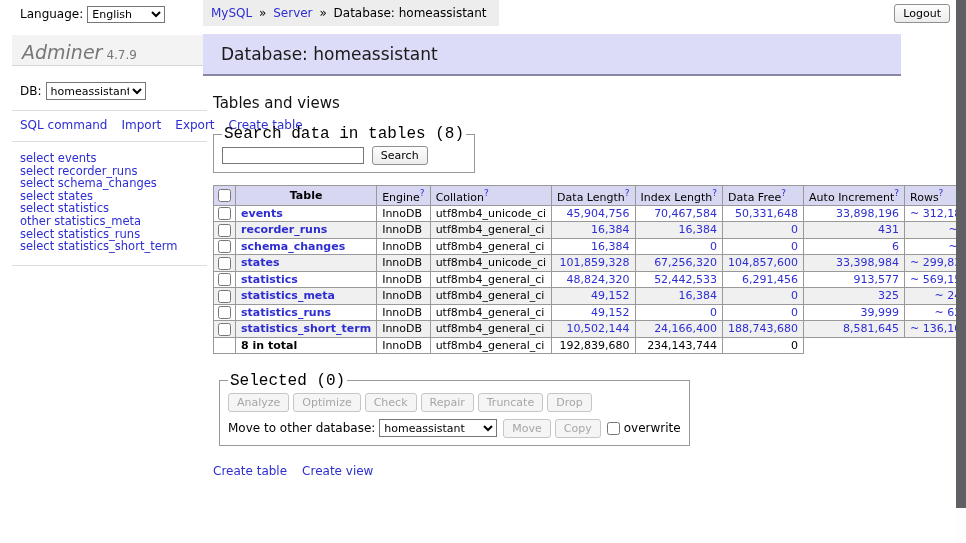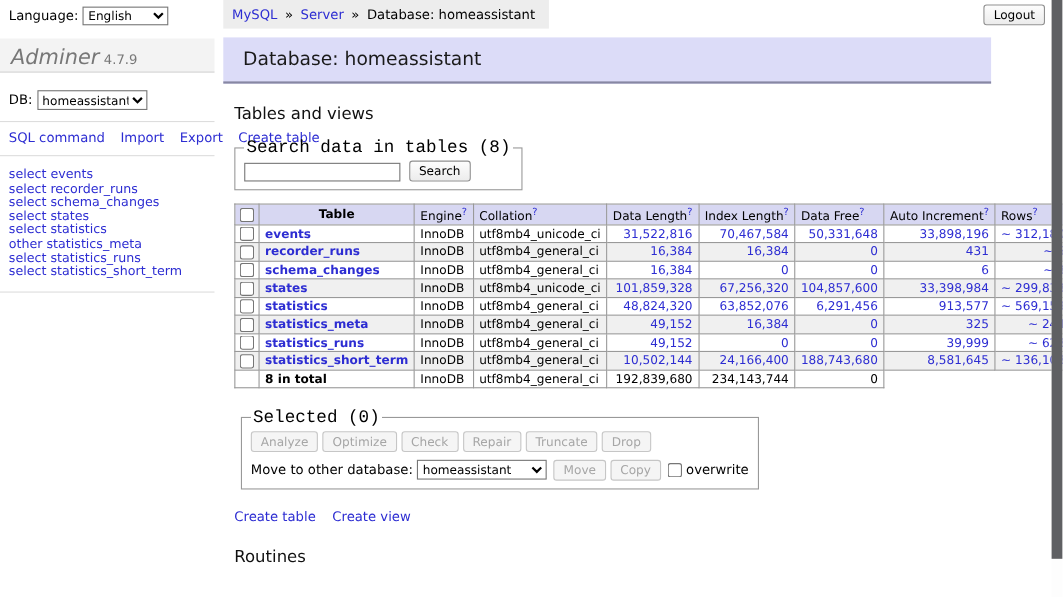--- a/index.html
+++ b/index.html
@@ -5,21 +5,21 @@
   * { box-sizing: border-box; }
   html,body { margin:0; padding:0; }
   body {
     width:966px; height:543px; overflow:hidden; position:relative;
     background:#fff; color:#000;
     font-family:"DejaVu Sans", sans-serif; font-size:12px;
   }
   a { color:#2d2dd2; text-decoration:none; }
 
   
-  #sidebar { position:absolute; left:0; top:0; width:195px; height:100%; background:#fff; }
+  #sidebar { position:absolute; left:12px; top:0; width:195px; height:100%; background:#fff; }
   .lang-row { padding:6px 8px 4px 8px; white-space:nowrap; }
   .lang-row select { width:78px; height:17px; font-size:11px; margin-left:4px; }
   select { font-family:"DejaVu Sans", sans-serif; border:1px solid #767676; background:#fff; }
   #app-header {
     margin-top:8px; background:#f3f3f3; border-bottom:1px solid #d5d5d5;
     padding:6px 10px; height:31px;
   }
   #app-header .logo { font-style:italic; font-size:19px; color:#777; }
   #app-header .ver { font-size:12px; color:#777; margin-left:4px; }
   .db-row { padding:16px 10px 10px 8px; border-bottom:1px solid #ddd; white-space:nowrap; }
@@ -141,21 +141,21 @@
           <th><span>Auto Increment</span><sup><a href="#">?</a></sup></th>
           <th><span>Rows</span><sup><a href="#">?</a></sup></th>
         </tr>
       </thead>
     <tbody id="tbody">
         <tr>
           <td class="cb-col"><input type="checkbox" style=""></td>
           <td><a class="tname" href="#">events</a></td>
           <td>InnoDB</td>
           <td>utf8mb4_unicode_ci</td>
-          <td class="num"><a href="#">31,522,816</a></td>
+          <td class="num"><a href="#">45,904,756</a></td>
           <td class="num"><a href="#">70,467,584</a></td>
           <td class="num"><a href="#">50,331,648</a></td>
           <td class="num"><a href="#">33,898,196</a></td>
           <td class="num"><a href="#">~ 312,180</a></td>
         </tr>
         <tr>
           <td class="cb-col"><input type="checkbox" style=""></td>
           <td><a class="tname" href="#">recorder_runs</a></td>
           <td>InnoDB</td>
           <td>utf8mb4_general_ci</td>
@@ -186,21 +186,21 @@
           <td class="num"><a href="#">104,857,600</a></td>
           <td class="num"><a href="#">33,398,984</a></td>
           <td class="num"><a href="#">~ 299,833</a></td>
         </tr>
         <tr>
           <td class="cb-col"><input type="checkbox" style=""></td>
           <td><a class="tname" href="#">statistics</a></td>
           <td>InnoDB</td>
           <td>utf8mb4_general_ci</td>
           <td class="num"><a href="#">48,824,320</a></td>
-          <td class="num"><a href="#">63,852,076</a></td>
+          <td class="num"><a href="#">52,442,533</a></td>
           <td class="num"><a href="#">6,291,456</a></td>
           <td class="num"><a href="#">913,577</a></td>
           <td class="num"><a href="#">~ 569,159</a></td>
         </tr>
         <tr>
           <td class="cb-col"><input type="checkbox" style=""></td>
           <td><a class="tname" href="#">statistics_meta</a></td>
           <td>InnoDB</td>
           <td>utf8mb4_general_ci</td>
           <td class="num"><a href="#">49,152</a></td>
@@ -248,21 +248,20 @@
   <fieldset id="selected-fieldset">
     <legend>Selected (0)</legend>
     <div id="sel-buttons"><button disabled="">Analyze</button><button disabled="">Optimize</button><button disabled="">Check</button><button disabled="">Repair</button><button disabled="">Truncate</button><button disabled="">Drop</button></div>
     <div class="move-row">
       <span>Move to other database:</span><select><option>homeassistant</option></select><button disabled="">Move</button><button disabled="">Copy</button><input type="checkbox" style=""><label>overwrite</label>
     </div>
   </fieldset>
 
   <div class="links-row" id="create-links"><a href="#">Create table</a><a href="#">Create view</a></div>
 
-  <h3 id="routines-title">Routines</h3>
   
 
   
 </div>
 
 <button id="logout-btn">Logout</button>
 
 <div id="scrollbar">
     <div class="thumb"></div>
   </div>

